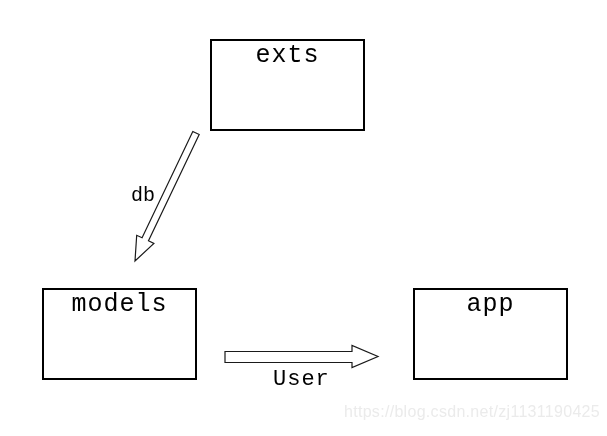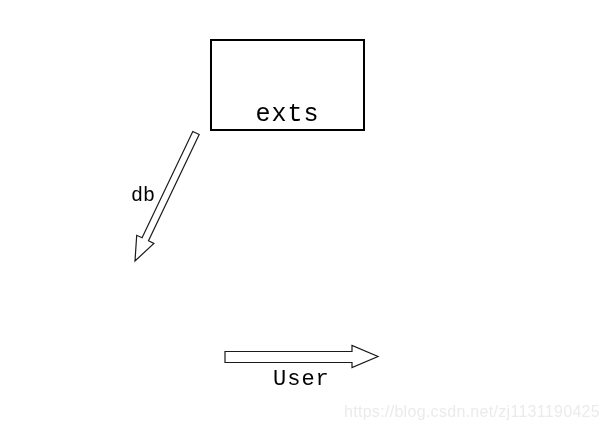--- a/index.html
+++ b/index.html
@@ -24,21 +24,21 @@
     height: 436px;
   }
   .node {
     position: absolute;
     width: 155px;
     height: 92px;
     border: 2.5px solid #000000;
     box-sizing: border-box;
     background: #ffffff;
     display: flex;
-    align-items: flex-end;
+    align-items: flex-start;
     justify-content: center;
     font-size: 25px;
     letter-spacing: 1px;
   }
   .node-exts   { left: 210px; top: 39px; }
   .node-models { left: 42px;  top: 288px; }
   .node-app    { left: 413px; top: 288px; }
   .edge-label {
     position: absolute;
     white-space: nowrap;
@@ -82,21 +82,27 @@
 
     <polygon class="arrow-shape" points="199.2,134.5 148.5,240.8 153.9,243.4 135,261 136.7,235.3 142.1,237.8 192.8,131.5"></polygon>
 
     <polygon class="arrow-shape" points="225,351.5 352,351.5 352,345.5 378,356.5 352,367.5 352,362.5 225,362.5"></polygon>
   </svg>
 
   <div class="node node-exts">
     <span>exts</span>
   </div>
 
+  <div class="node node-models">
+    <span>models</span>
+  </div>
 
+  <div class="node node-app">
+    <span>app</span>
+  </div>
 
   <div class="edge-label edge-label-db">db</div>
 
   <div class="edge-label edge-label-user">User</div>
 
   <div class="watermark">https://blog.csdn.net/zj1131190425</div>
 
 </div>
 
 </body></html>

